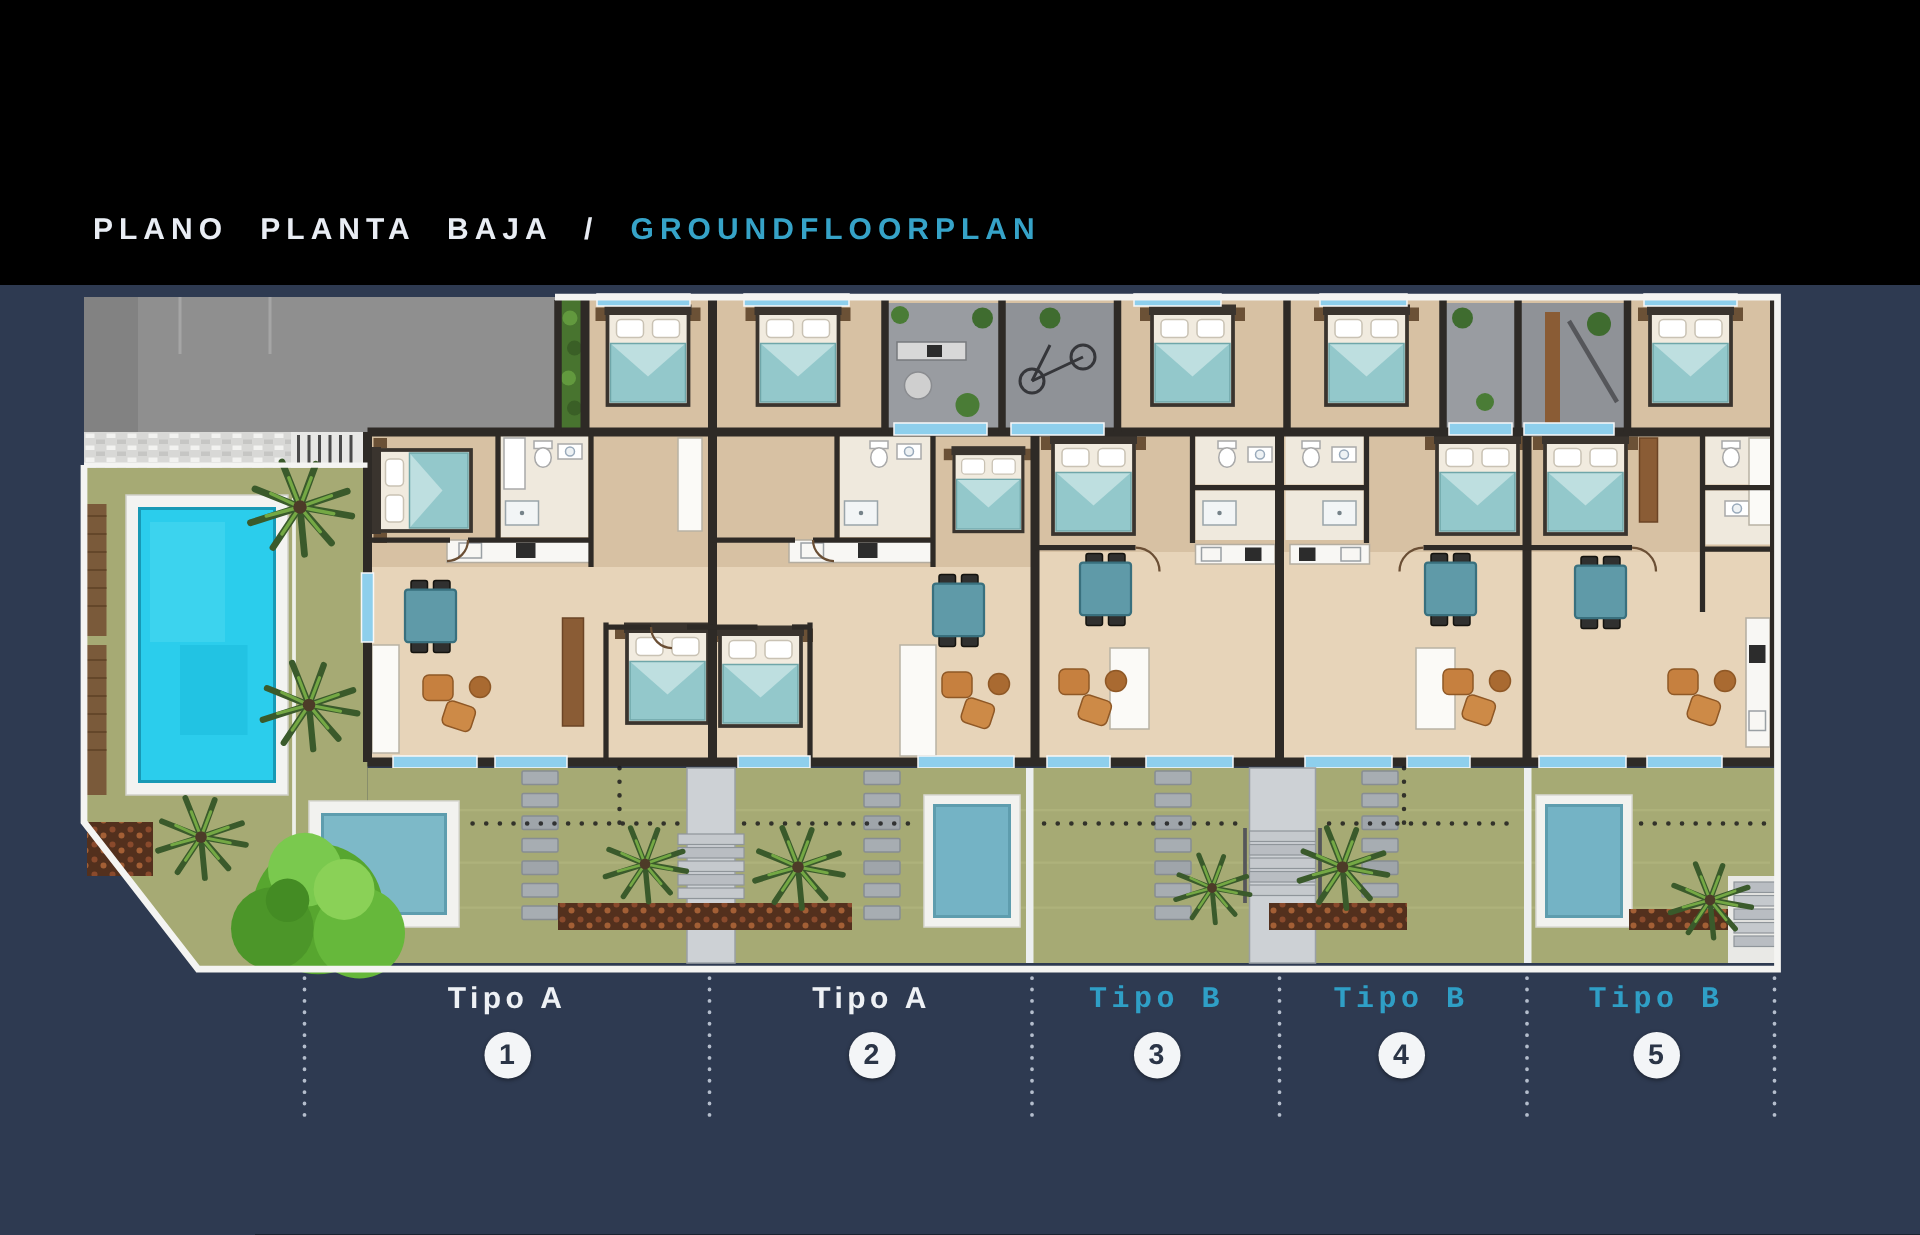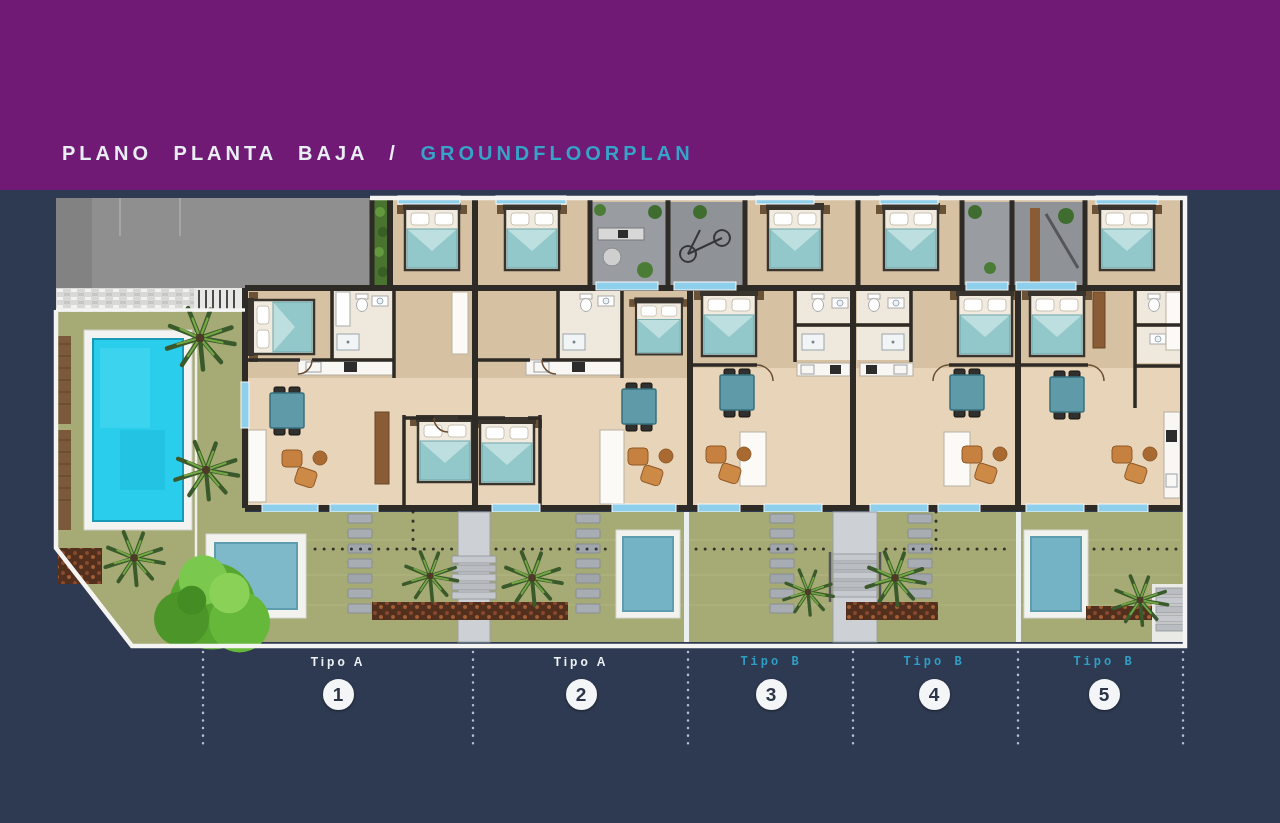--- a/index.html
+++ b/index.html
@@ -1,24 +1,24 @@
 <!DOCTYPE html>
 <html><head>
 <meta charset="utf-8">
 <style>
   html,body{margin:0;padding:0;background:#1f2836;}
   .page{position:relative;width:1280px;height:823px;overflow:hidden;
-        background:#701a75;font-family:"Liberation Sans",sans-serif;}
+        background:#000000;font-family:"Liberation Sans",sans-serif;}
   .plan-band{position:absolute;left:0;top:190px;width:1280px;height:633px;background:#2e3a51;}
   .page-title{position:absolute;left:62px;top:142px;font-size:20px;font-weight:700;
         letter-spacing:4px;word-spacing:12px;color:#e9edf4;white-space:nowrap;}
   .page-title .accent{color:#36a3c8;}
   .plan-svg{position:absolute;left:0;top:0;width:1280px;height:823px;}
   .unit-label{position:absolute;width:140px;transform:translateX(-50%);text-align:center;}
-  .unit-label .tipo{font-size:12px;font-weight:700;letter-spacing:3px;color:#eef1f5;}
+  .unit-label .tipo{font-size:20px;font-weight:700;letter-spacing:3px;color:#eef1f5;}
   .unit-label.type-b .tipo{color:#2f9fc6;font-family:Liberation Mono, monospace;}
   .unit-label .num{margin:10px auto 0;width:31px;height:31px;border-radius:50%;
         background:#f3f5f7;color:#2b3547;font-size:19px;font-weight:800;line-height:31px;
         box-shadow:0 1px 3px rgba(0,0,0,.45);}
 </style>
 </head>
 <body>
 
 <div class="page">
   <div class="plan-band"></div>

